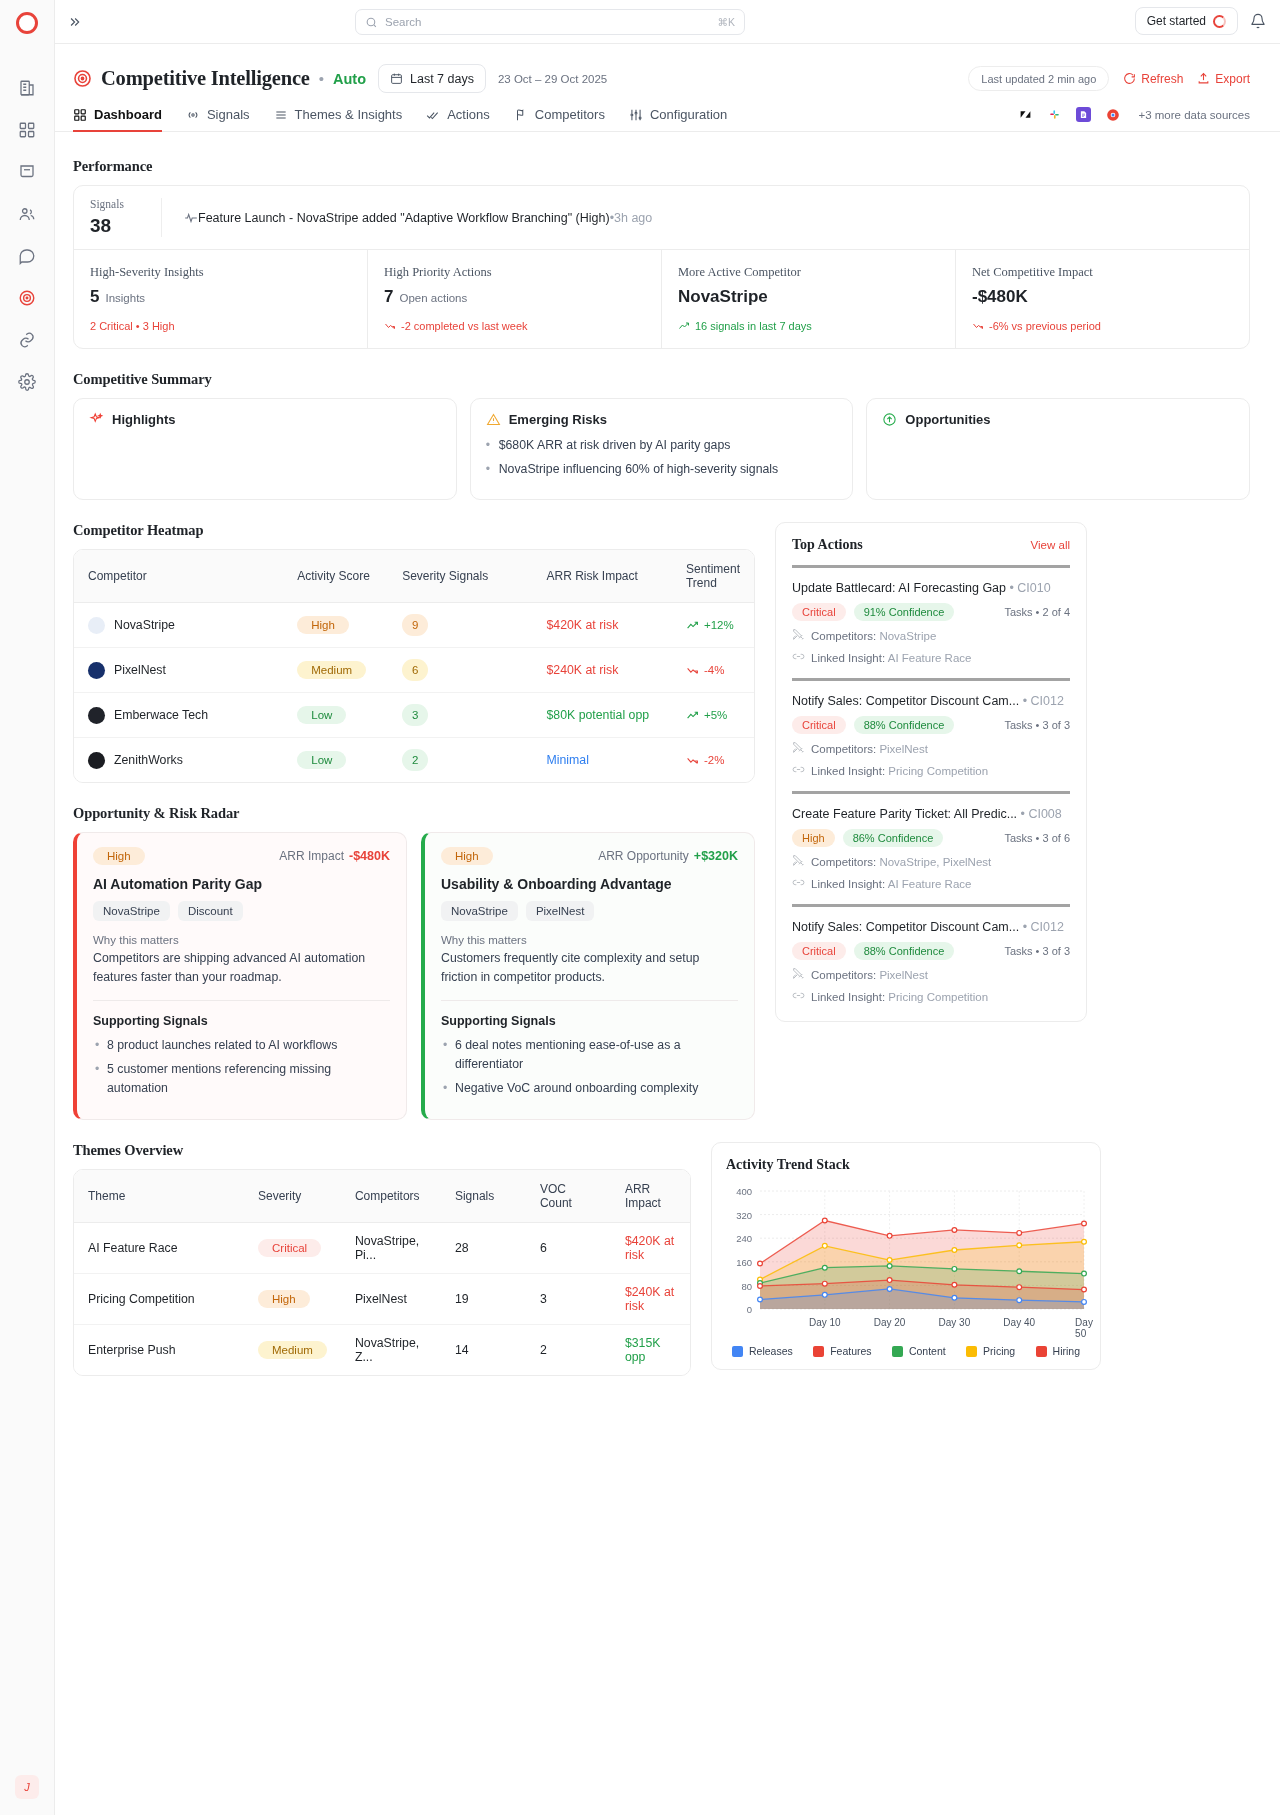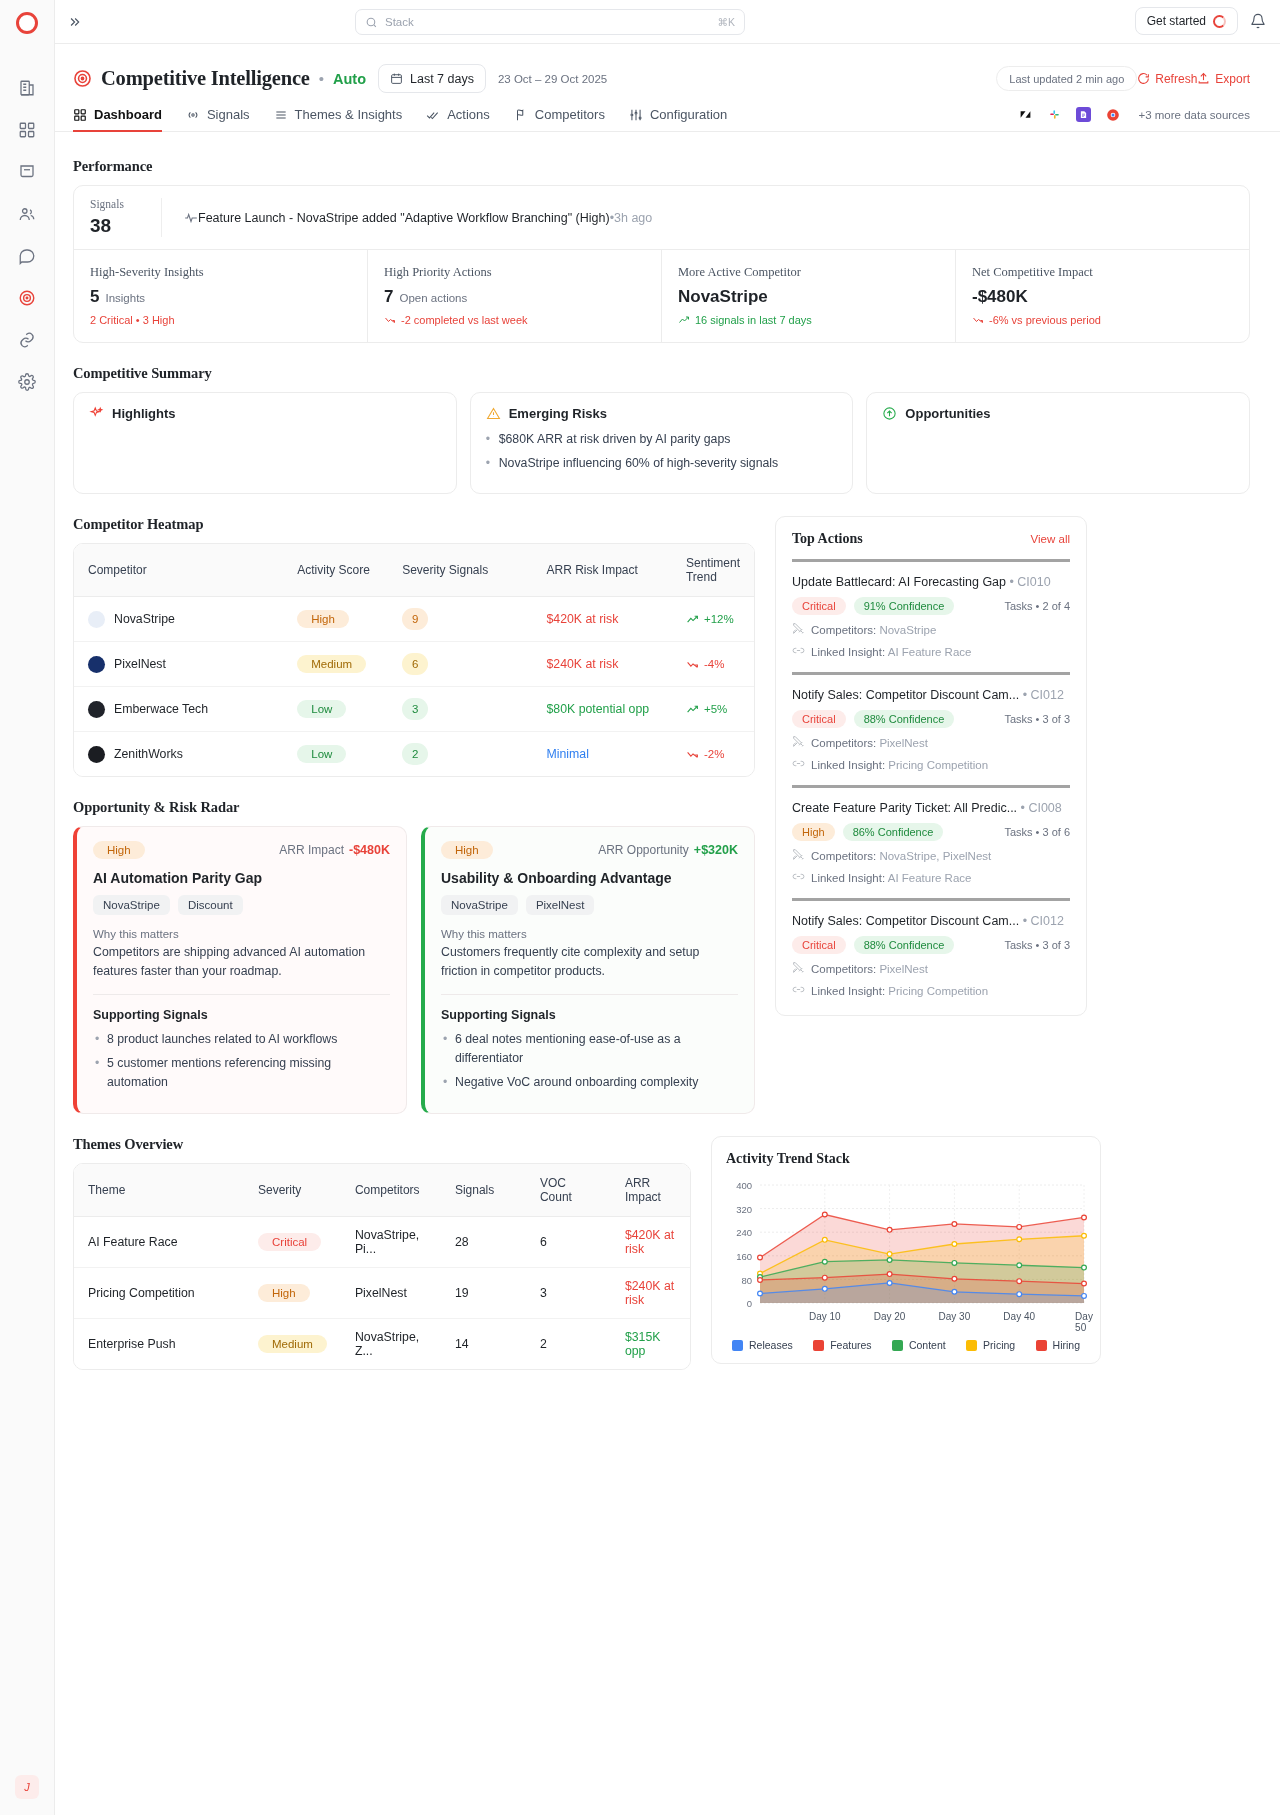--- a/index.html
+++ b/index.html
@@ -59,21 +59,21 @@
   .title-ic { width:19px; height:19px; color:#e8433a; }
   .ptitle { font-size:20.5px; font-weight:700; letter-spacing:-0.2px; }
   .dot-sep { color:#9ca3af; font-size:15px; }
   .auto { color:#22a04a; font-weight:700; font-size:14.5px; font-family:"Liberation Sans",sans-serif;}
   .daterange {
     margin-left:12px; height:29px; border:1px solid #e5e7eb; border-radius:8px;
     display:flex; align-items:center; gap:7px; padding:0 11px; font-size:12.5px; font-weight:500;
   }
   .daterange svg { width:13px; height:13px; color:#4b5563;}
   .daterange-text { margin-left:12px; font-size:11.5px; color:#6b7280; }
-  .header-right { margin-left:auto; display:flex; align-items:center; }
+  .header-right { margin-left:auto; display:flex; align-items:center; gap:14px; }
   .lastupd { height:25px; border:1px solid #ededed; border-radius:999px; padding:0 12px;
     display:flex; align-items:center; font-size:11px; color:#6b7280; }
   .hbtn { display:flex; align-items:center; gap:5px; font-size:12px; color:#e8433a; font-weight:500; }
   .hbtn svg { width:13px; height:13px; }
 
   
   .tabs { display:flex; align-items:center; gap:24px; padding:14px 30px 0 18px;
           border-bottom:1px solid #ececec; position:relative; }
   .tab { display:flex; align-items:center; gap:7px; padding-bottom:9px; font-size:13px;
          color:#4b5563; position:relative; }
@@ -96,21 +96,21 @@
   .perf-feed { display:flex; align-items:center; padding-left:22px; font-size:12.5px; color:#1f2328;}
   .perf-feed svg { width:14px; height:14px; color:#6b7280; flex:none;}
   .perf-feed .muted { color:#9ca3af; }
   .kpis { display:flex; border-top:1px solid #ececec; }
   .kpi { flex:1; padding:15px 16px 16px 16px; border-right:1px solid #ececec; }
   .kpi:last-child { border-right:none; }
   .kpi .lab { font-size:12.5px; color:#4b5563; }
   .kpi .val { margin-top:7px; display:flex; align-items:baseline; gap:6px;}
   .kpi .big { font-size:17px; font-weight:600; }
   .kpi .sub { font-size:11.5px; color:#6b7280; }
-  .kpi .delta { margin-top:7px; font-size:11px; display:flex; align-items:center; gap:5px; }
+  .kpi .delta { margin-top:13px; font-size:11px; display:flex; align-items:center; gap:5px; }
   .red { color:#e8433a; } .green { color:#22a04a; }
   .kpi .delta svg { width:12px; height:12px; }
 
   
   .sumrow { display:flex; gap:13px; }
   .sumcard { flex:1; border:1px solid #ececec; border-radius:10px; padding:13px 15px 15px 15px; background:#fff;}
   .sumhead { display:flex; align-items:center; gap:8px; font-size:13px; font-weight:700; margin-bottom:9px;}
   .sumhead svg { width:15px; height:15px; }
   .sumcard ul { list-style:none; }
   .sumcard li { font-size:12.3px; color:#374151; line-height:1.55; padding-left:13px; position:relative; margin-bottom:5px;}
@@ -261,21 +261,21 @@
     <svg width="14" height="14" viewBox="0 0 24 24" fill="none" stroke="currentColor" stroke-width="2">
         <path d="M7 6l6 6-6 6"></path>
         <path d="M14 6l6 6-6 6"></path>
       </svg>
   </div>
   <div class="searchbox">
     <svg width="13" height="13" viewBox="0 0 24 24" fill="none" stroke="#9ca3af" stroke-width="2">
         <circle cx="11" cy="11" r="7"></circle>
         <path d="M20 20l-3.5-3.5"></path>
       </svg>
-    <span class="ph">Stack</span>
+    <span class="ph">Search</span>
     <span class="kbd">⌘K</span>
   </div>
   <div class="topright">
     <div class="getstarted">
       <span>Get started</span>
       <span class="gs-ring"></span>
     </div>
     <div class="bell">
       <svg width="16" height="16" viewBox="0 0 24 24" fill="none" stroke="currentColor" stroke-width="1.7">
           <path d="M18 8a6 6 0 1 0-12 0c0 7-3 7-3 9h18c0-2-3-2-3-9"></path>

